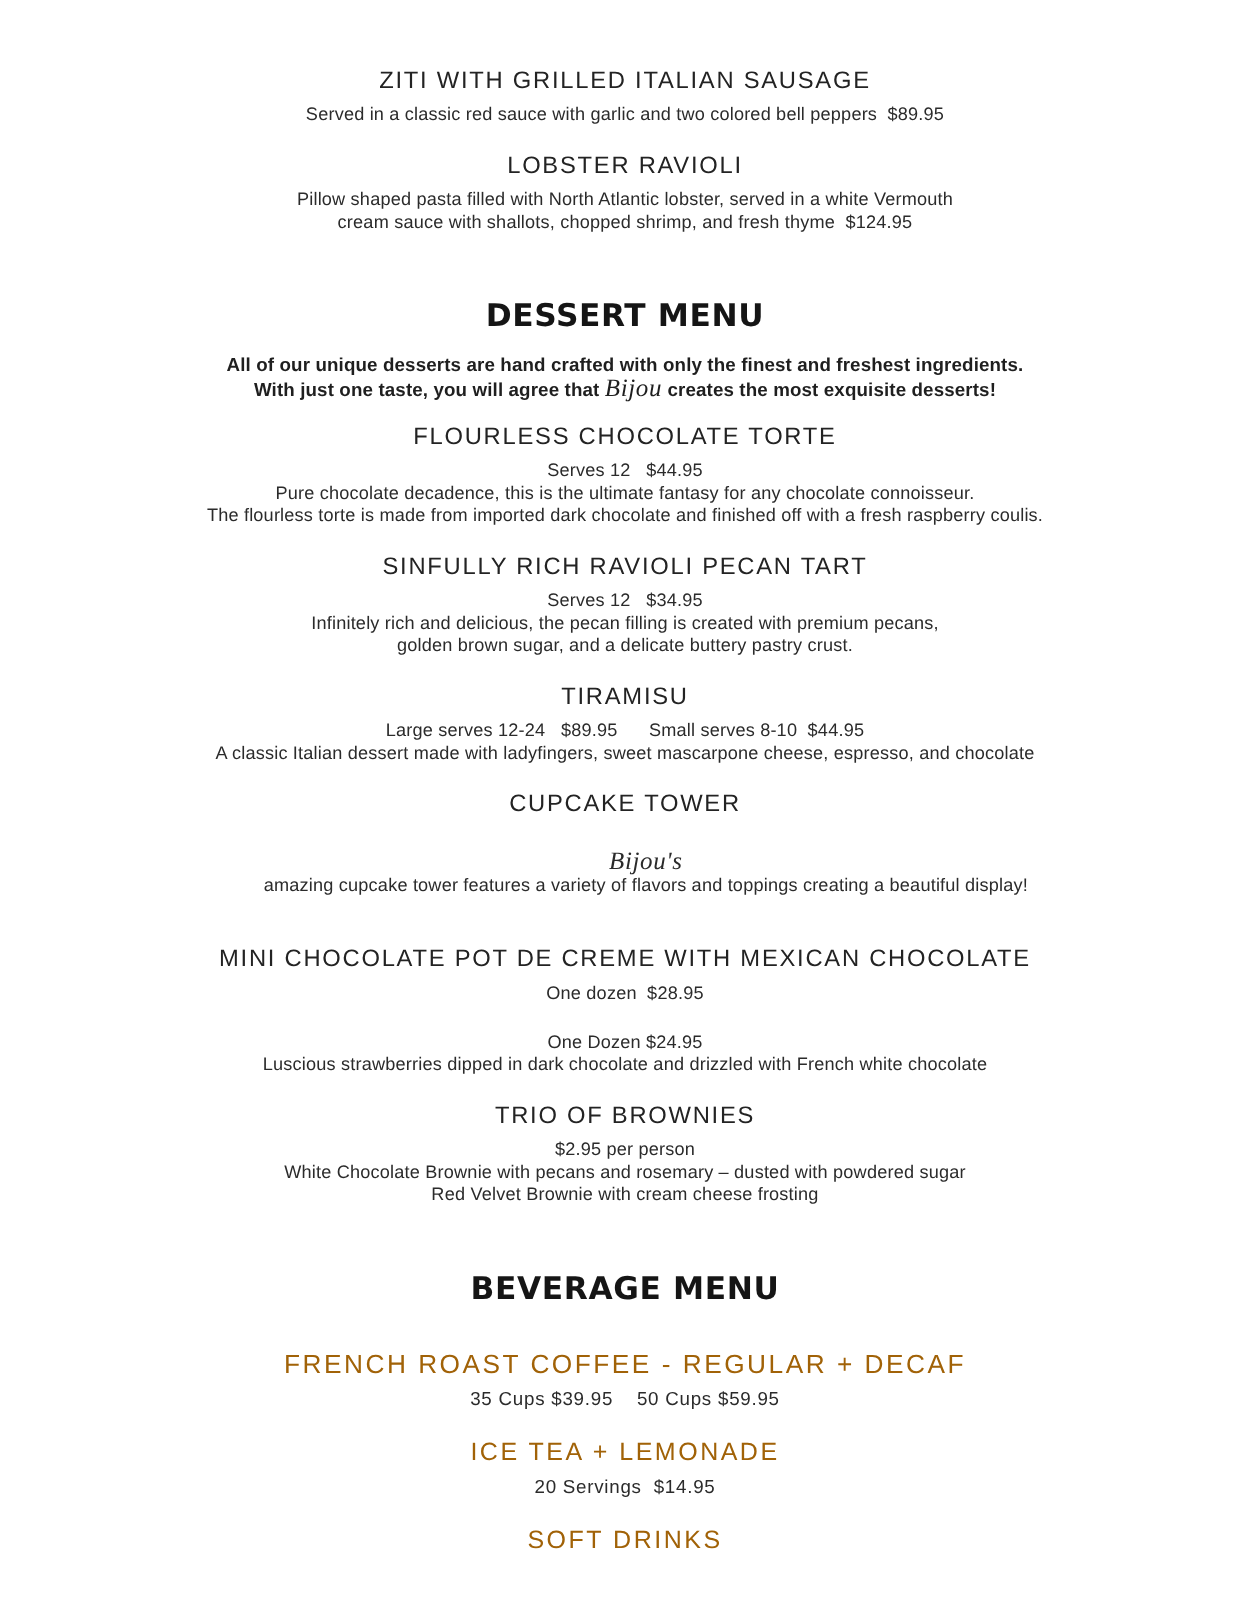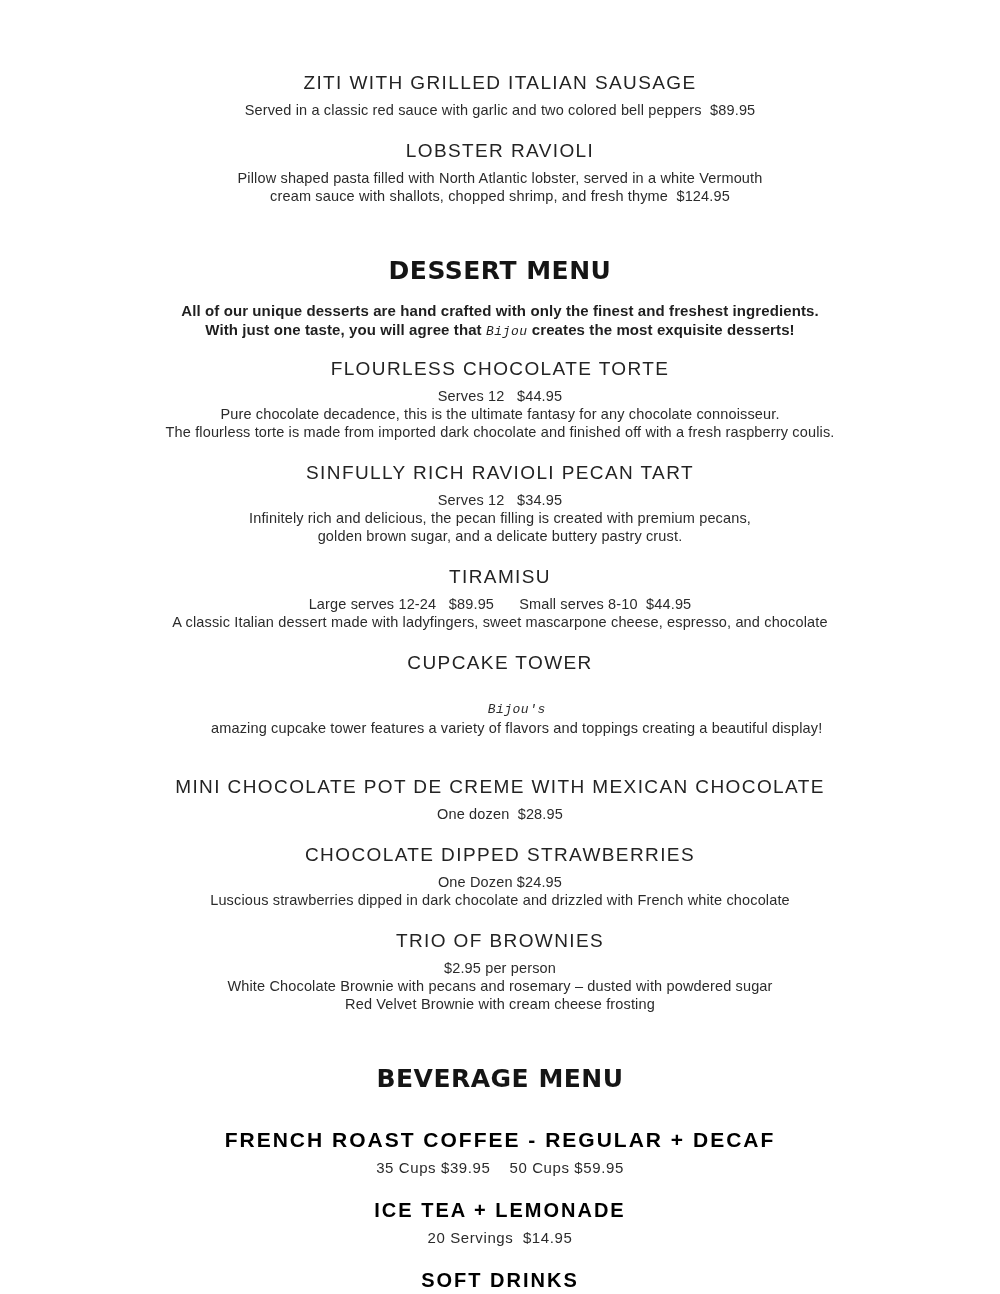--- a/index.html
+++ b/index.html
@@ -8,21 +8,21 @@
     background: #ffffff;
     color: #2b2b2b;
     font-family: "Liberation Sans", sans-serif;
   }
   .page {
     width: 1000px;
     height: 1294px;
     margin: 0 auto;
     background: #ffffff;
     box-sizing: border-box;
-    padding-top: 72px;
+    padding-top: 54px;
     text-align: center;
     overflow: hidden;
   }
   
   .m-name {
     font-size: 19px;
     font-weight: 500;
     letter-spacing: 1.4px;
     color: #232323;
     margin: 0 0 7px 0;
@@ -56,33 +56,33 @@
   .intro-line {
     font-size: 15px;
     font-weight: 700;
     line-height: 19px;
     margin: 0;
     color: #1f1f1f;
     letter-spacing: 0.1px;
   }
   
   .script {
-    font-family: Liberation Mono, monospace;
+    font-family: Liberation Serif, serif;
     font-style: italic;
     font-weight: 500;
-    font-size: 13px;
+    font-size: 20px;
     letter-spacing: 0.5px;
   }
 
   
   .bev .m-name {
     font-size: 20px;
     letter-spacing: 2px;
-    font-weight: 700;
-    color: #000000;
+    font-weight: 400;
+    color: #a16207;
   }
   .bev .m-name.big { font-size: 21px; }
   .bev .m-line { font-size: 15px; letter-spacing: 0.6px; line-height: 19px; }
   .bev .m-item { margin-bottom: 22px; }
   .beverage-title { margin-bottom: 36px; }
 </style>
 </head>
 <body>
 
 <div class="page">
@@ -138,21 +138,20 @@
         <span>amazing cupcake tower features a variety of flavors and toppings creating a beautiful display!</span>
       </p>
     </div>
 
     <div class="m-item">
       <h3 class="m-name">MINI CHOCOLATE POT DE CREME WITH MEXICAN CHOCOLATE</h3>
       <p class="m-line">One dozen  $28.95</p>
     </div>
 
     <div class="m-item">
-      <h3 class="m-name">CHOCOLATE DIPPED STRAWBERRIES</h3>
       <p class="m-line">One Dozen $24.95</p>
       <p class="m-line">Luscious strawberries dipped in dark chocolate and drizzled with French white chocolate</p>
     </div>
 
     <div class="m-item">
       <h3 class="m-name">TRIO OF BROWNIES</h3>
       <p class="m-line">$2.95 per person</p>
       <p class="m-line">White Chocolate Brownie with pecans and rosemary – dusted with powdered sugar</p>
       <p class="m-line">Red Velvet Brownie with cream cheese frosting</p>
     </div>

